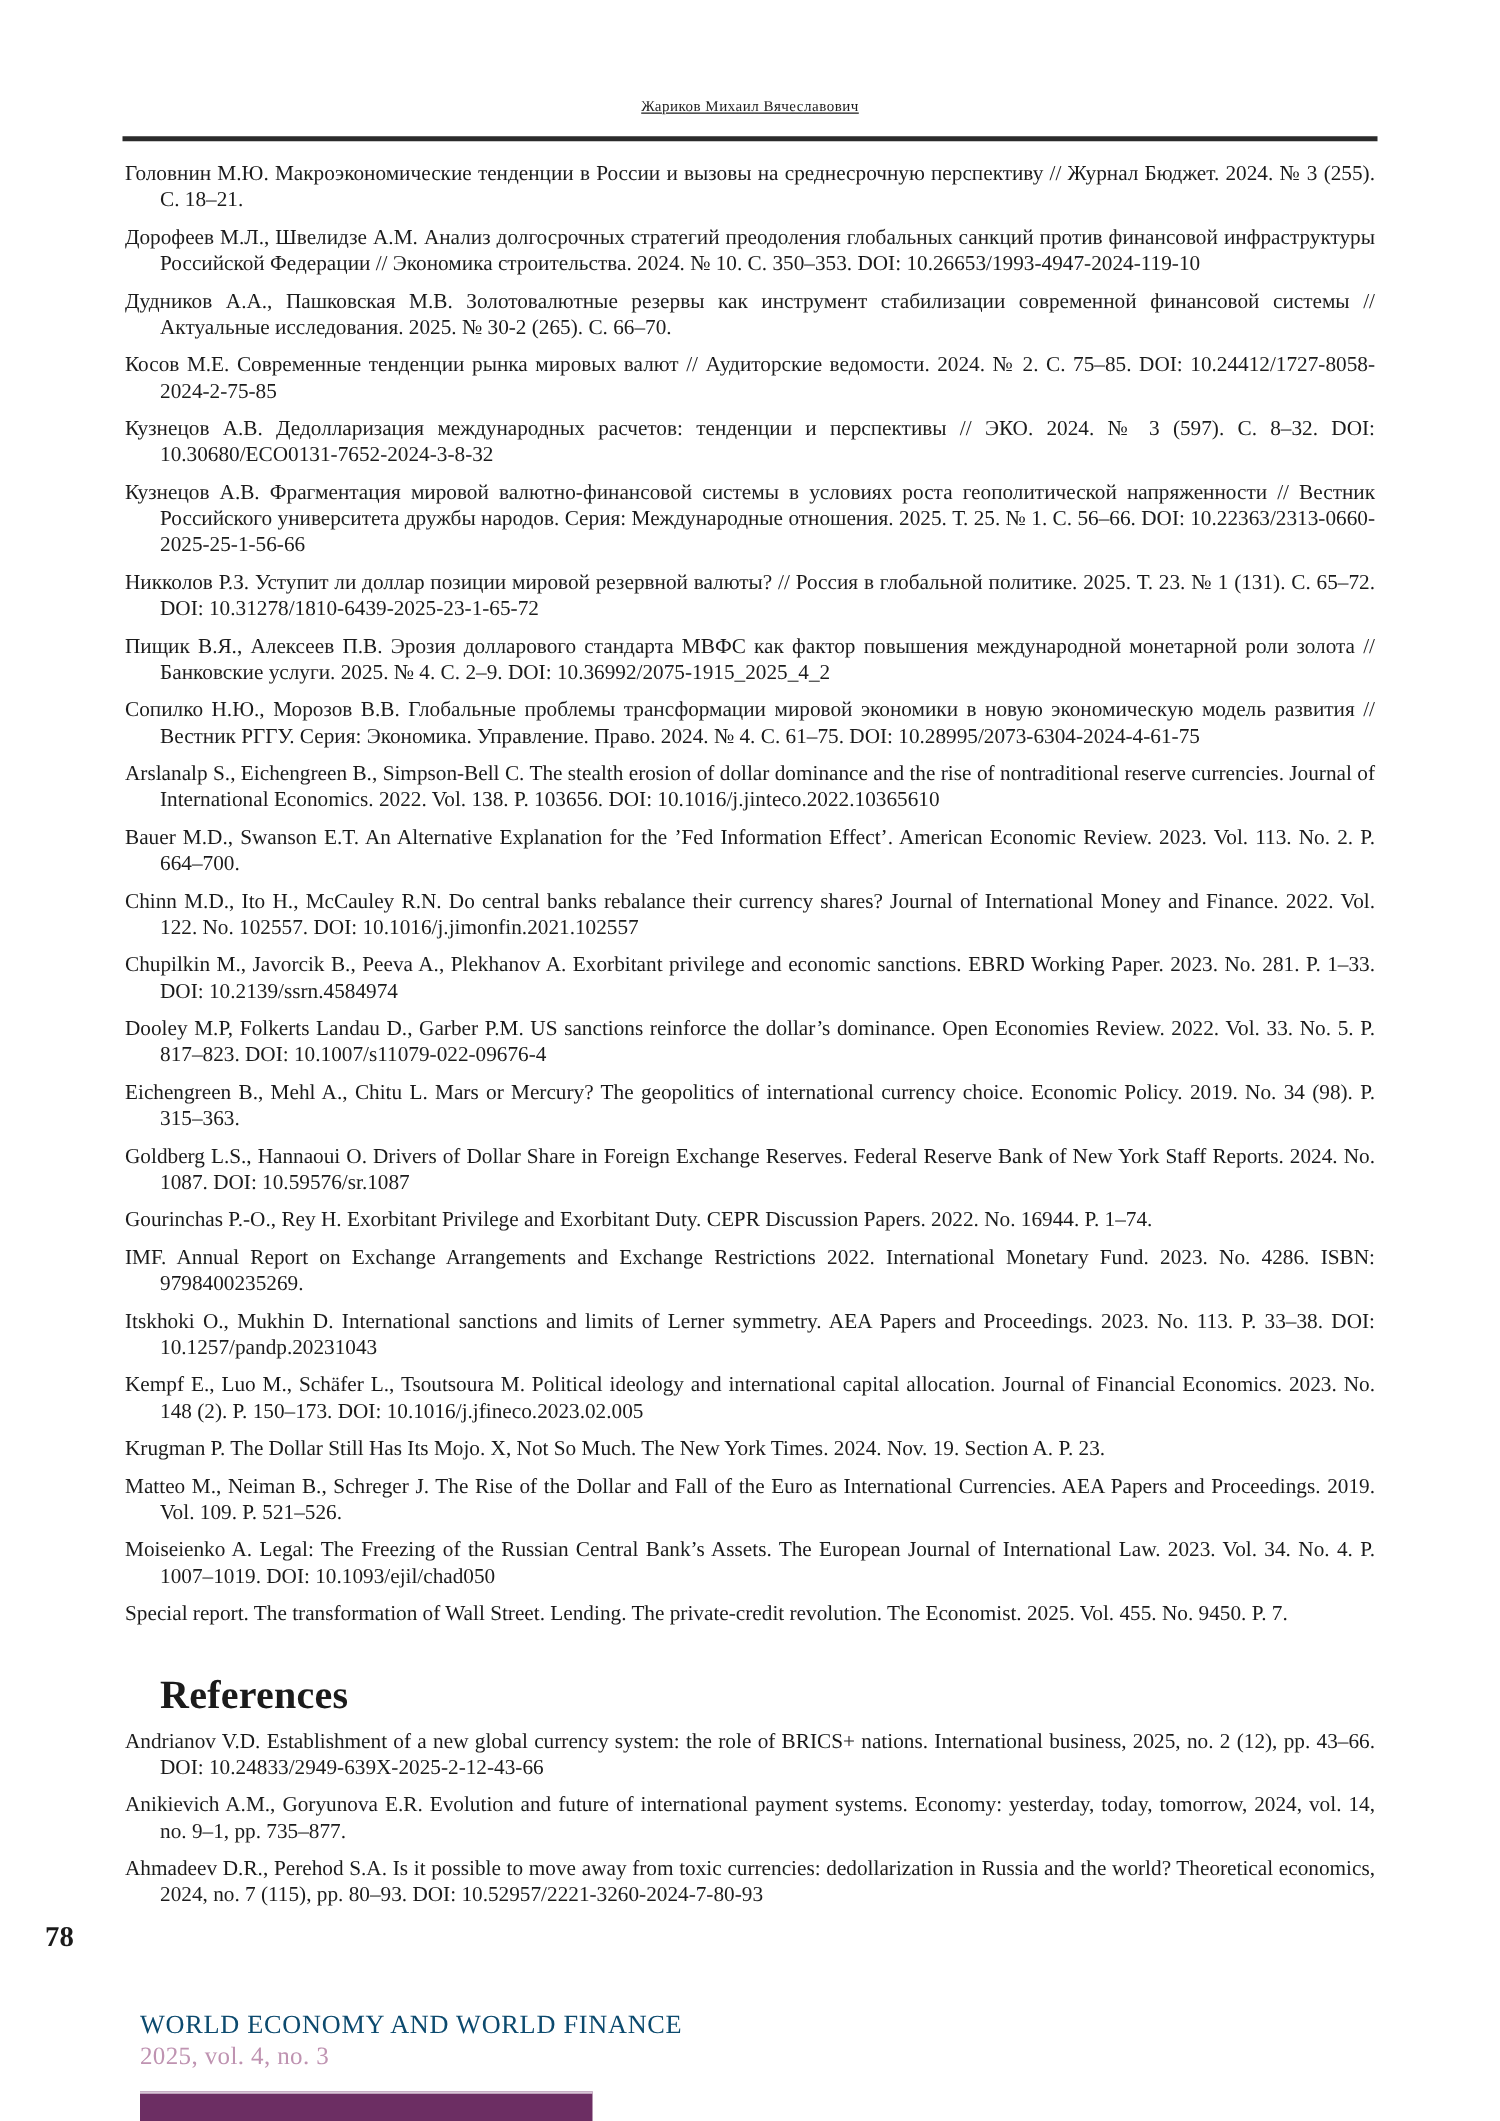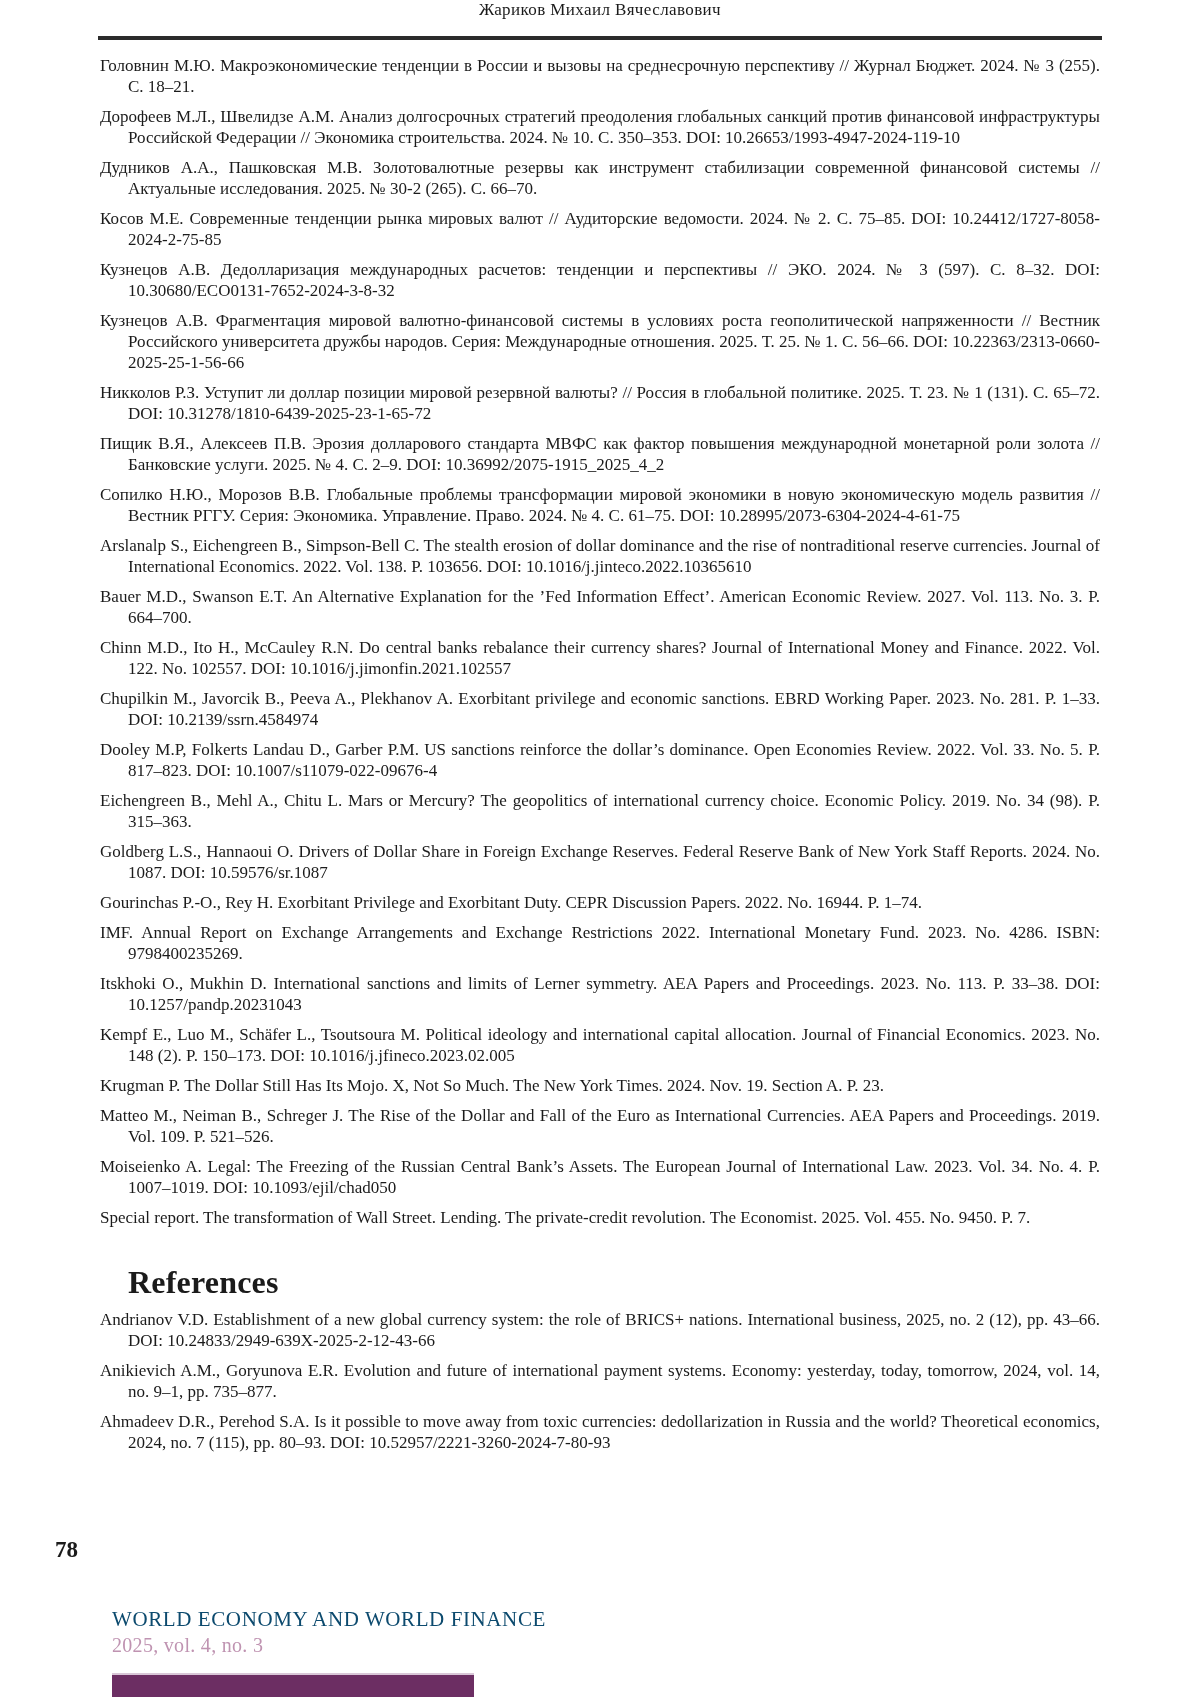--- a/index.html
+++ b/index.html
@@ -5,24 +5,26 @@
   html,body{margin:0;padding:0;background:#ffffff;}
   .page{
     position:relative;
     width:1200px;height:1697px;
     background:#ffffff;
     font-family:"Liberation Serif","DejaVu Serif",serif;
     color:#1b1b1b;
     overflow:hidden;
   }
   .running-head{
+    padding-top:78px;
     text-align:center;
-    font-size:17px;
+    font-size:12px;
     letter-spacing:0.4px;
     color:#1b1b1b;
+    text-decoration:underline;
   }
   .rule{
     width:1004px;
     height:3.5px;
     background:#2b2b2b;
     margin:16px auto 0 auto;
   }
   .content{
     width:1000px;
     margin:0 auto;
@@ -43,21 +45,20 @@
     text-indent:0;
     letter-spacing:0.2px;
   }
   .page-number{
     position:absolute;
     left:36px;
     top:1537px;
     font-size:23px;
     font-weight:bold;
     color:#1b1b1b;
-    margin-left:19px;
   }
   .footer{
     position:absolute;
     left:112px;
     top:1607px;
   }
   .footer-journal{
     font-size:21px;
     letter-spacing:0.6px;
     color:#0c4a6e;
@@ -94,21 +95,21 @@
     <p class="entry">Головнин М.Ю. Макроэкономические тенденции в России и вызовы на среднесрочную перспективу // Журнал Бюджет. 2024. № 3 (255). С. 18–21.</p>
         <p class="entry">Дорофеев М.Л., Швелидзе А.М. Анализ долгосрочных стратегий преодоления глобальных санкций против финансовой инфраструктуры Российской Федерации // Экономика строительства. 2024. № 10. С. 350–353. DOI: 10.26653/1993-4947-2024-119-10</p>
         <p class="entry">Дудников А.А., Пашковская М.В. Золотовалютные резервы как инструмент стабилизации современной финансовой системы // Актуальные исследования. 2025. № 30-2 (265). С. 66–70.</p>
         <p class="entry">Косов М.Е. Современные тенденции рынка мировых валют // Аудиторские ведомости. 2024. № 2. С. 75–85. DOI: 10.24412/1727-8058-2024-2-75-85</p>
         <p class="entry">Кузнецов А.В. Дедолларизация международных расчетов: тенденции и перспективы // ЭКО. 2024. № 3 (597). С. 8–32. DOI: 10.30680/ECO0131-7652-2024-3-8-32</p>
         <p class="entry">Кузнецов А.В. Фрагментация мировой валютно-финансовой системы в условиях роста геополитической напряженности // Вестник Российского университета дружбы народов. Серия: Международные отношения. 2025. Т. 25. № 1. С. 56–66. DOI: 10.22363/2313-0660-2025-25-1-56-66</p>
         <p class="entry">Никколов Р.З. Уступит ли доллар позиции мировой резервной валюты? // Россия в глобальной политике. 2025. Т. 23. № 1 (131). С. 65–72. DOI: 10.31278/1810-6439-2025-23-1-65-72</p>
         <p class="entry">Пищик В.Я., Алексеев П.В. Эрозия долларового стандарта МВФС как фактор повышения международной монетарной роли золота // Банковские услуги. 2025. № 4. С. 2–9. DOI: 10.36992/2075-1915_2025_4_2</p>
         <p class="entry">Сопилко Н.Ю., Морозов В.В. Глобальные проблемы трансформации мировой экономики в новую экономическую модель развития // Вестник РГГУ. Серия: Экономика. Управление. Право. 2024. № 4. С. 61–75. DOI: 10.28995/2073-6304-2024-4-61-75</p>
         <p class="entry">Arslanalp S., Eichengreen B., Simpson-Bell C. The stealth erosion of dollar dominance and the rise of nontraditional reserve currencies. Journal of International Economics. 2022. Vol. 138. P. 103656. DOI: 10.1016/j.jinteco.2022.10365610</p>
-        <p class="entry">Bauer M.D., Swanson E.T. An Alternative Explanation for the ’Fed Information Effect’. American Economic Review. 2027. Vol. 113. No. 3. P. 664–700.</p>
+        <p class="entry">Bauer M.D., Swanson E.T. An Alternative Explanation for the ’Fed Information Effect’. American Economic Review. 2023. Vol. 113. No. 2. P. 664–700.</p>
         <p class="entry">Chinn M.D., Ito H., McCauley R.N. Do central banks rebalance their currency shares? Journal of International Money and Finance. 2022. Vol. 122. No. 102557. DOI: 10.1016/j.jimonfin.2021.102557</p>
         <p class="entry">Chupilkin M., Javorcik B., Peeva A., Plekhanov A. Exorbitant privilege and economic sanctions. EBRD Working Paper. 2023. No. 281. P. 1–33. DOI: 10.2139/ssrn.4584974</p>
         <p class="entry">Dooley M.P, Folkerts Landau D., Garber P.M. US sanctions reinforce the dollar’s dominance. Open Economies Review. 2022. Vol. 33. No. 5. P. 817–823. DOI: 10.1007/s11079-022-09676-4</p>
         <p class="entry">Eichengreen B., Mehl A., Chitu L. Mars or Mercury? The geopolitics of international currency choice. Economic Policy. 2019. No. 34 (98). P. 315–363.</p>
         <p class="entry">Goldberg L.S., Hannaoui O. Drivers of Dollar Share in Foreign Exchange Reserves. Federal Reserve Bank of New York Staff Reports. 2024. No. 1087. DOI: 10.59576/sr.1087</p>
         <p class="entry">Gourinchas P.-O., Rey H. Exorbitant Privilege and Exorbitant Duty. CEPR Discussion Papers. 2022. No. 16944. P. 1–74.</p>
         <p class="entry">IMF. Annual Report on Exchange Arrangements and Exchange Restrictions 2022. International Monetary Fund. 2023. No. 4286. ISBN: 9798400235269.</p>
         <p class="entry">Itskhoki O., Mukhin D. International sanctions and limits of Lerner symmetry. AEA Papers and Proceedings. 2023. No. 113. P. 33–38. DOI: 10.1257/pandp.20231043</p>
         <p class="entry">Kempf E., Luo M., Schäfer L., Tsoutsoura M. Political ideology and international capital allocation. Journal of Financial Economics. 2023. No. 148 (2). P. 150–173. DOI: 10.1016/j.jfineco.2023.02.005</p>
         <p class="entry">Krugman P. The Dollar Still Has Its Mojo. X, Not So Much. The New York Times. 2024. Nov. 19. Section A. P. 23.</p>

